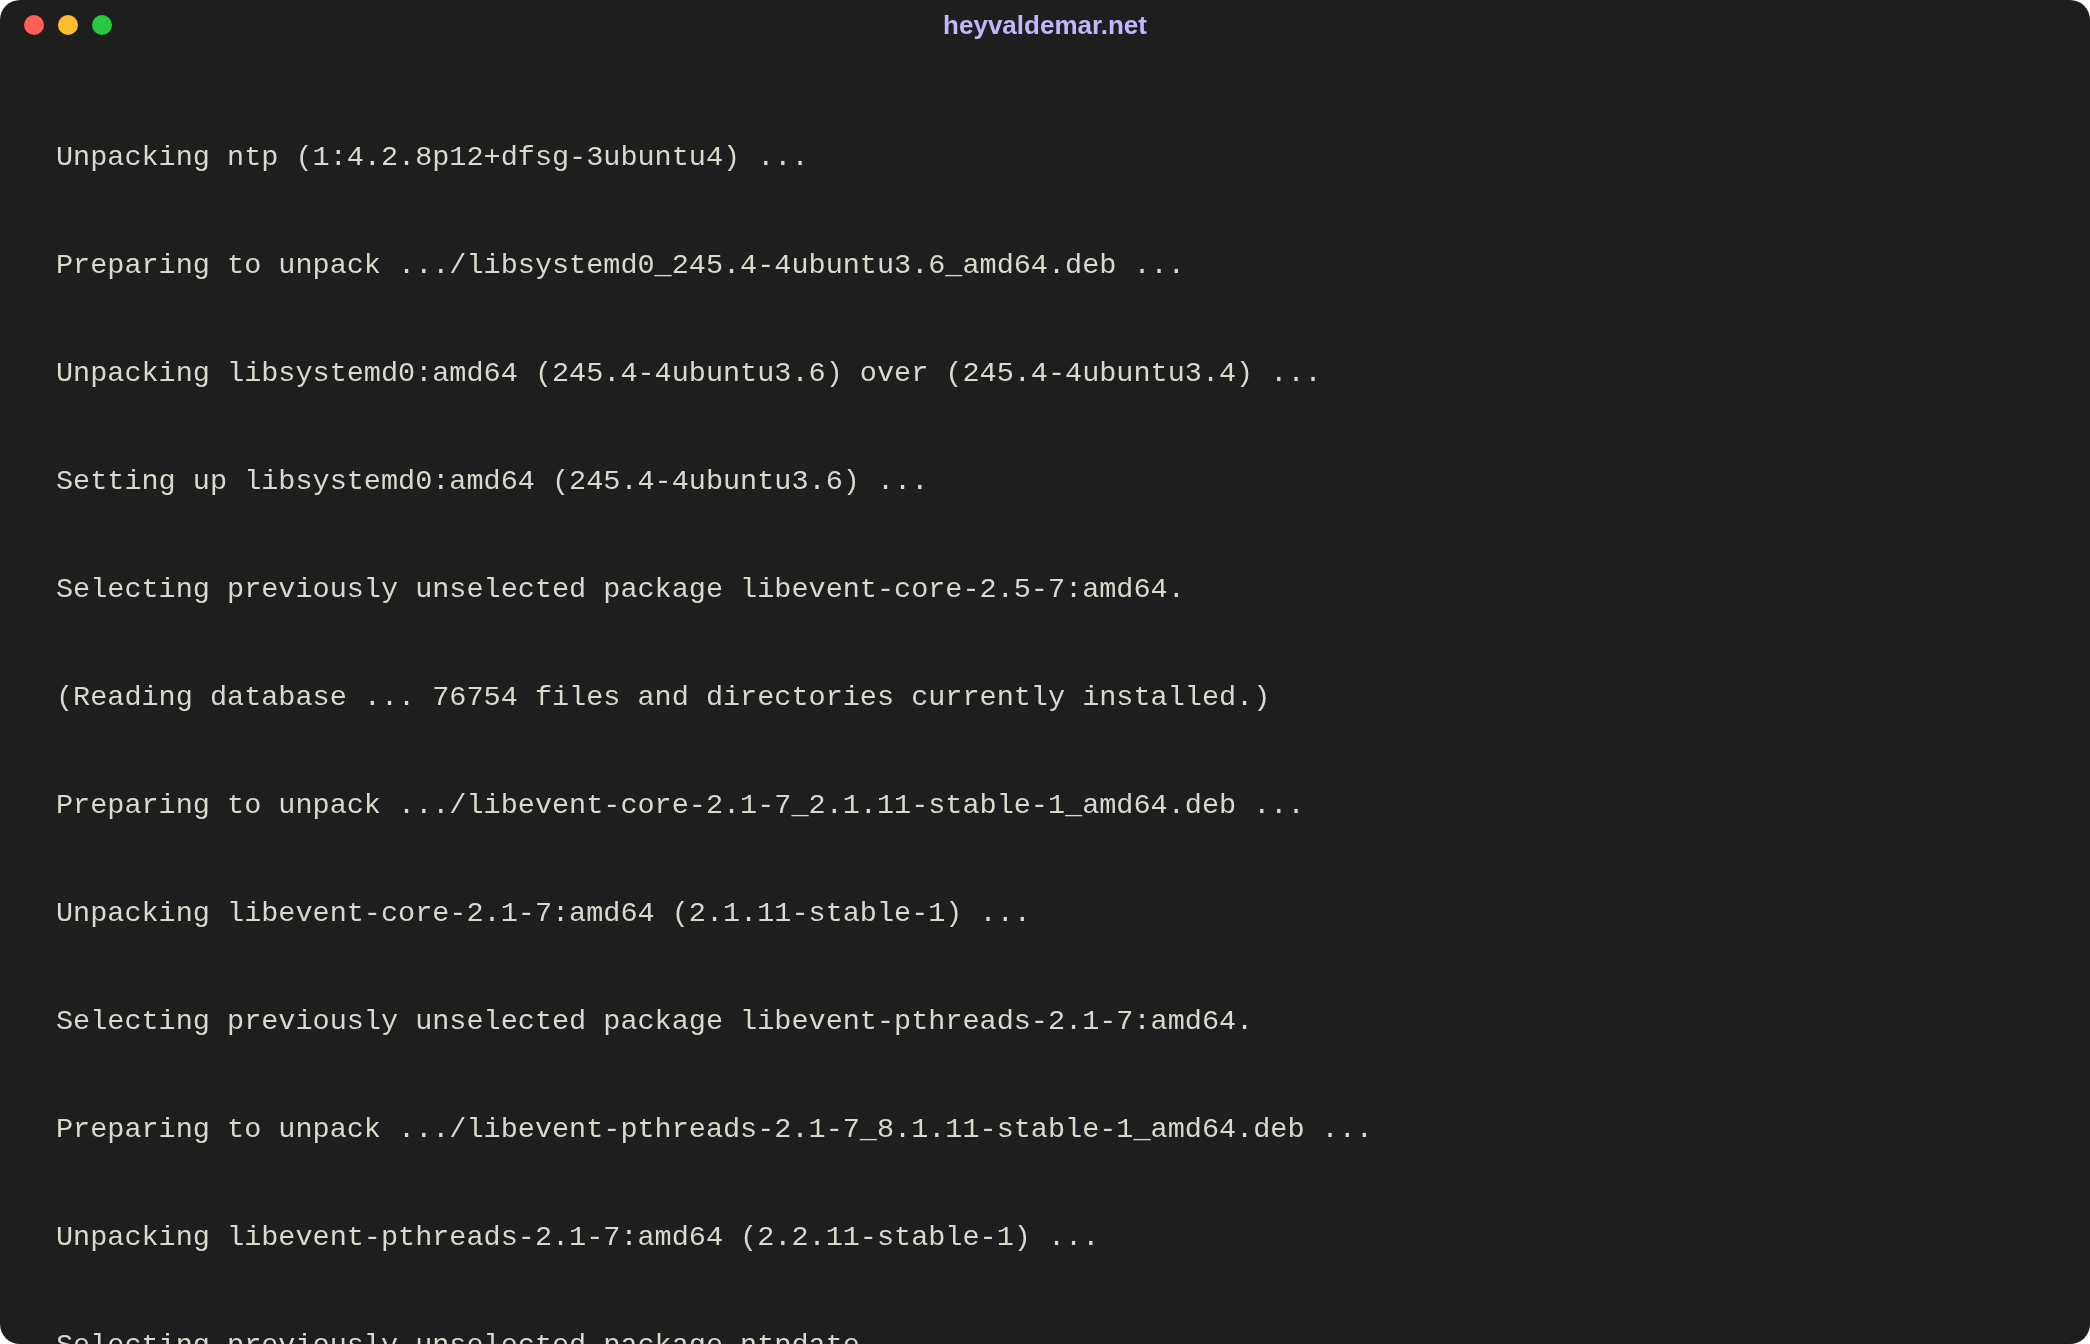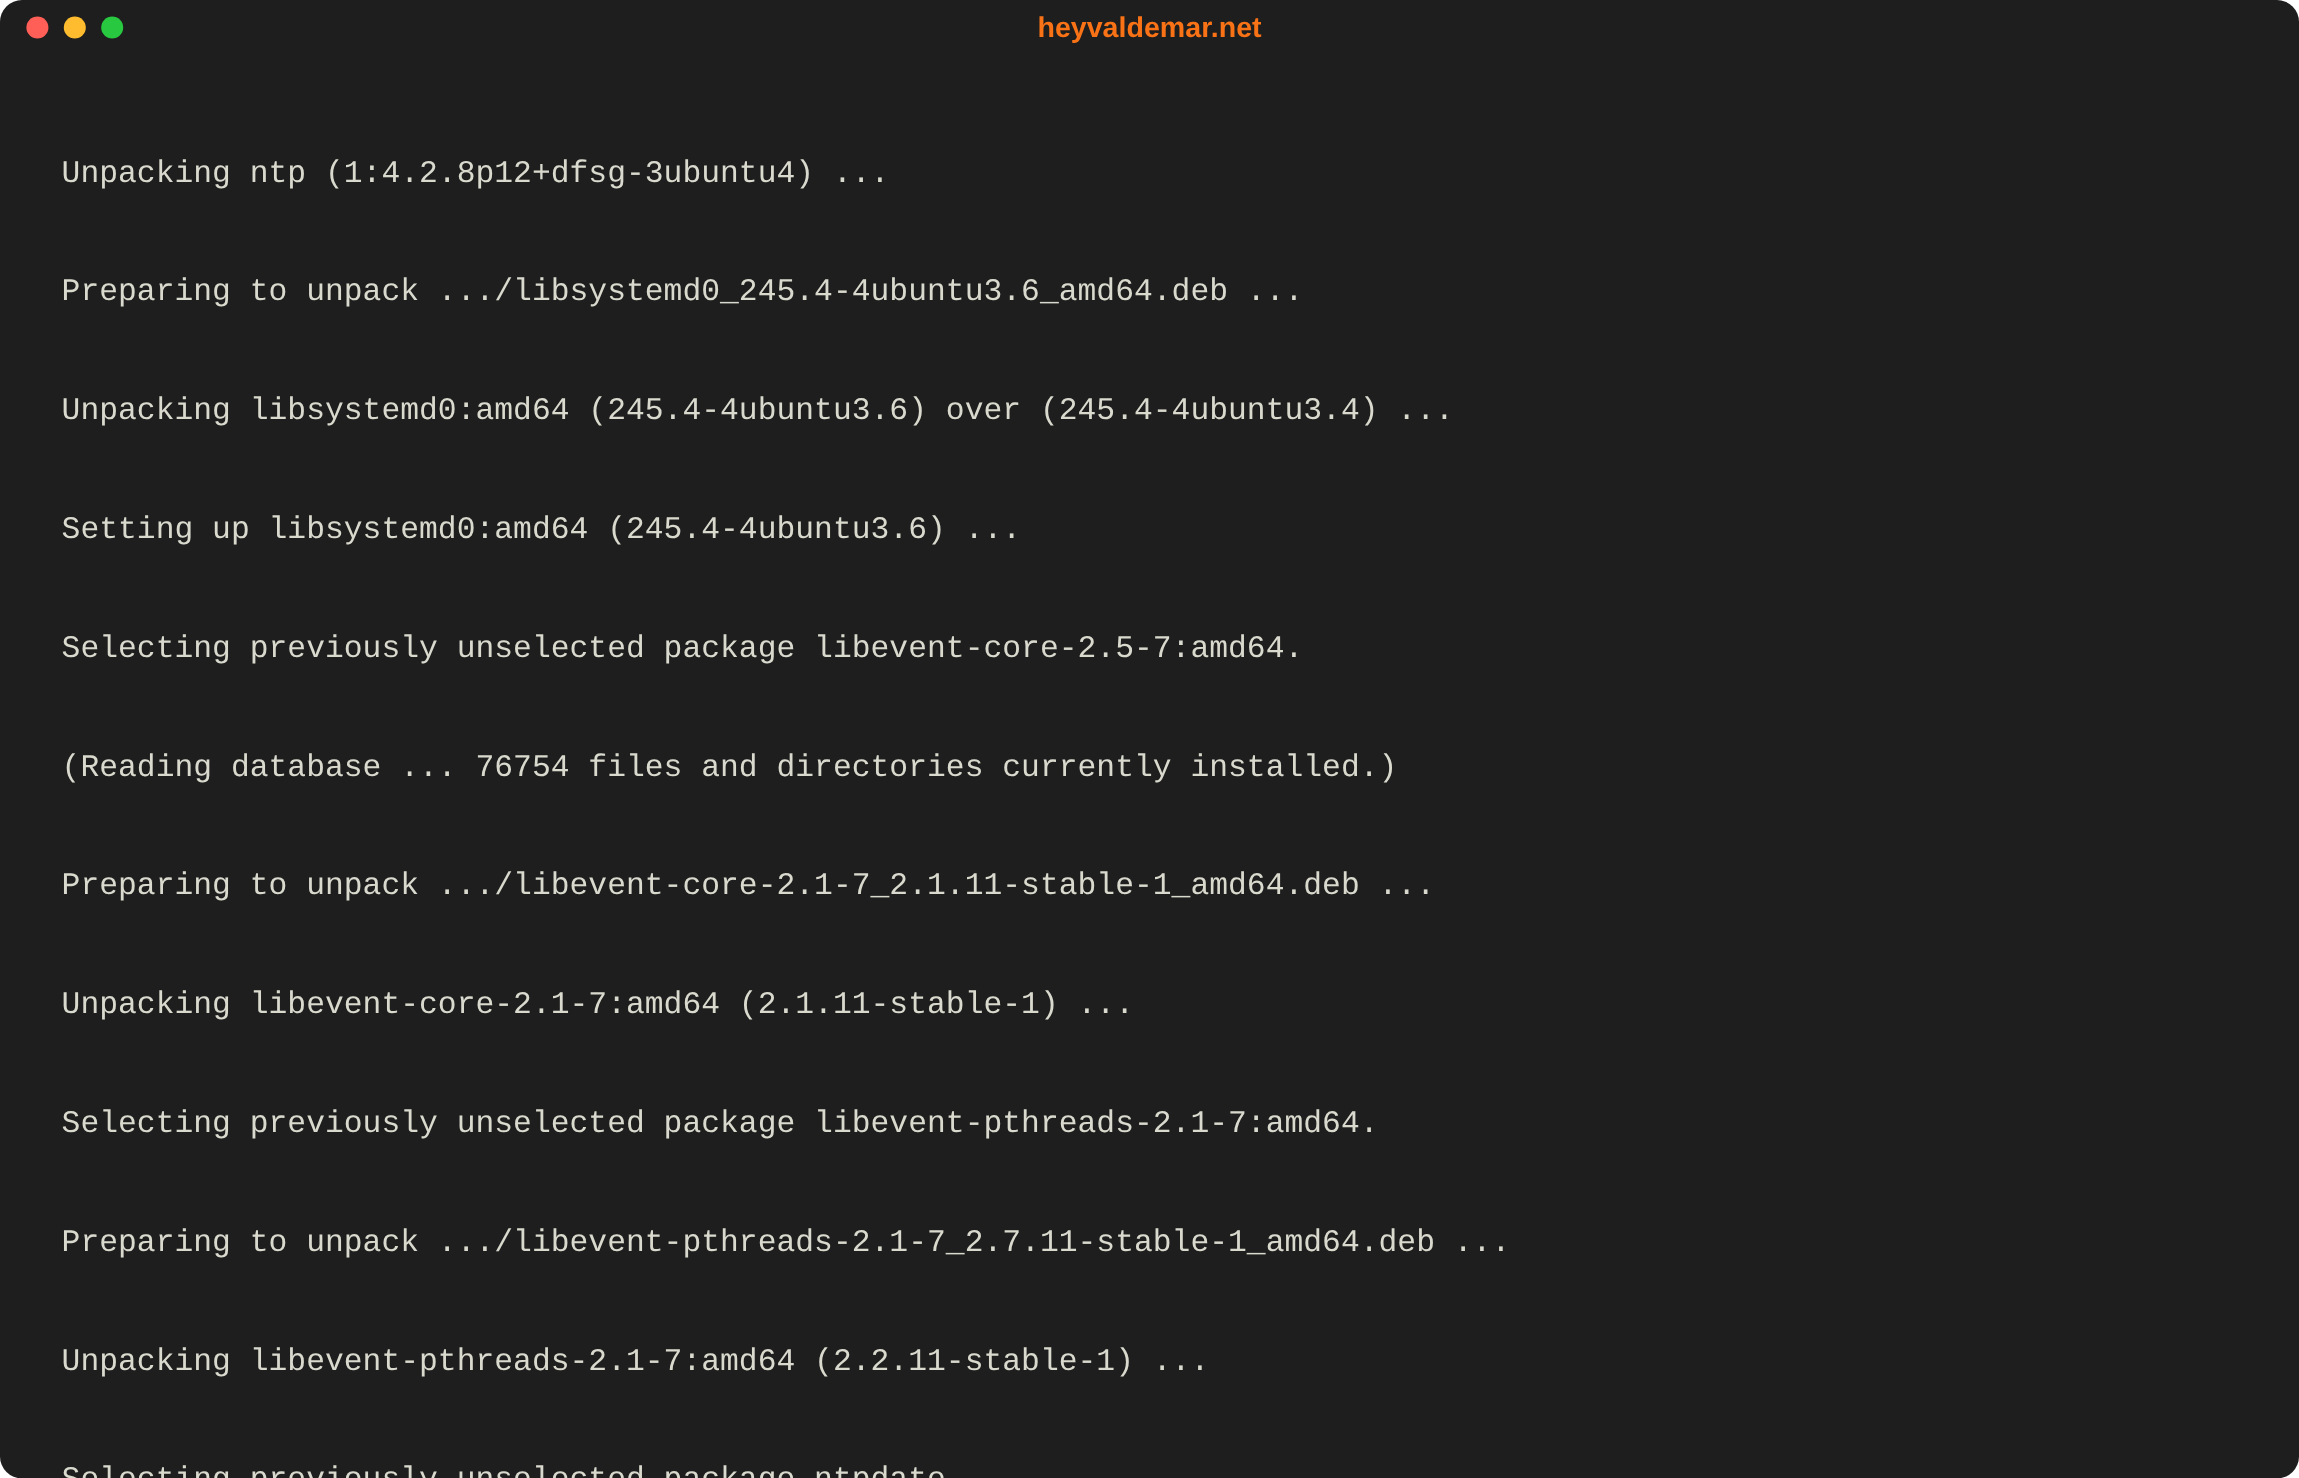--- a/index.html
+++ b/index.html
@@ -34,21 +34,21 @@
     height: 20px;
     border-radius: 50%;
   }
   .light.red { background: #ff5f57; }
   .light.yellow { background: #febc2e; }
   .light.green { background: #28c840; }
   .title {
     position: absolute;
     left: 0; right: 0;
     text-align: center;
-    color: #f97316;
+    color: #c4b5fd;
     font-size: 26px;
     font-weight: 600;
     font-family: -apple-system, "Segoe UI", sans-serif;
     pointer-events: none;
   }
   .terminal {
     padding: 18px 12px 12px 12px;
     font-size: 28.5px;
     line-height: 36px;
     white-space: pre-wrap;
@@ -73,21 +73,21 @@
   <div class="terminal">
     <span class="line">Unpacking ntp (1:4.2.8p12+dfsg-3ubuntu4) ...</span>
     <span class="line">Preparing to unpack .../libsystemd0_245.4-4ubuntu3.6_amd64.deb ...</span>
     <span class="line">Unpacking libsystemd0:amd64 (245.4-4ubuntu3.6) over (245.4-4ubuntu3.4) ...</span>
     <span class="line">Setting up libsystemd0:amd64 (245.4-4ubuntu3.6) ...</span>
     <span class="line">Selecting previously unselected package libevent-core-2.5-7:amd64.</span>
     <span class="line">(Reading database ... 76754 files and directories currently installed.)</span>
     <span class="line">Preparing to unpack .../libevent-core-2.1-7_2.1.11-stable-1_amd64.deb ...</span>
     <span class="line">Unpacking libevent-core-2.1-7:amd64 (2.1.11-stable-1) ...</span>
     <span class="line">Selecting previously unselected package libevent-pthreads-2.1-7:amd64.</span>
-    <span class="line">Preparing to unpack .../libevent-pthreads-2.1-7_2.7.11-stable-1_amd64.deb ...</span>
+    <span class="line">Preparing to unpack .../libevent-pthreads-2.1-7_8.1.11-stable-1_amd64.deb ...</span>
     <span class="line">Unpacking libevent-pthreads-2.1-7:amd64 (2.2.11-stable-1) ...</span>
     <span class="line">Selecting previously unselected package ntpdate.</span>
     
     
     
     
     
     
     
     

